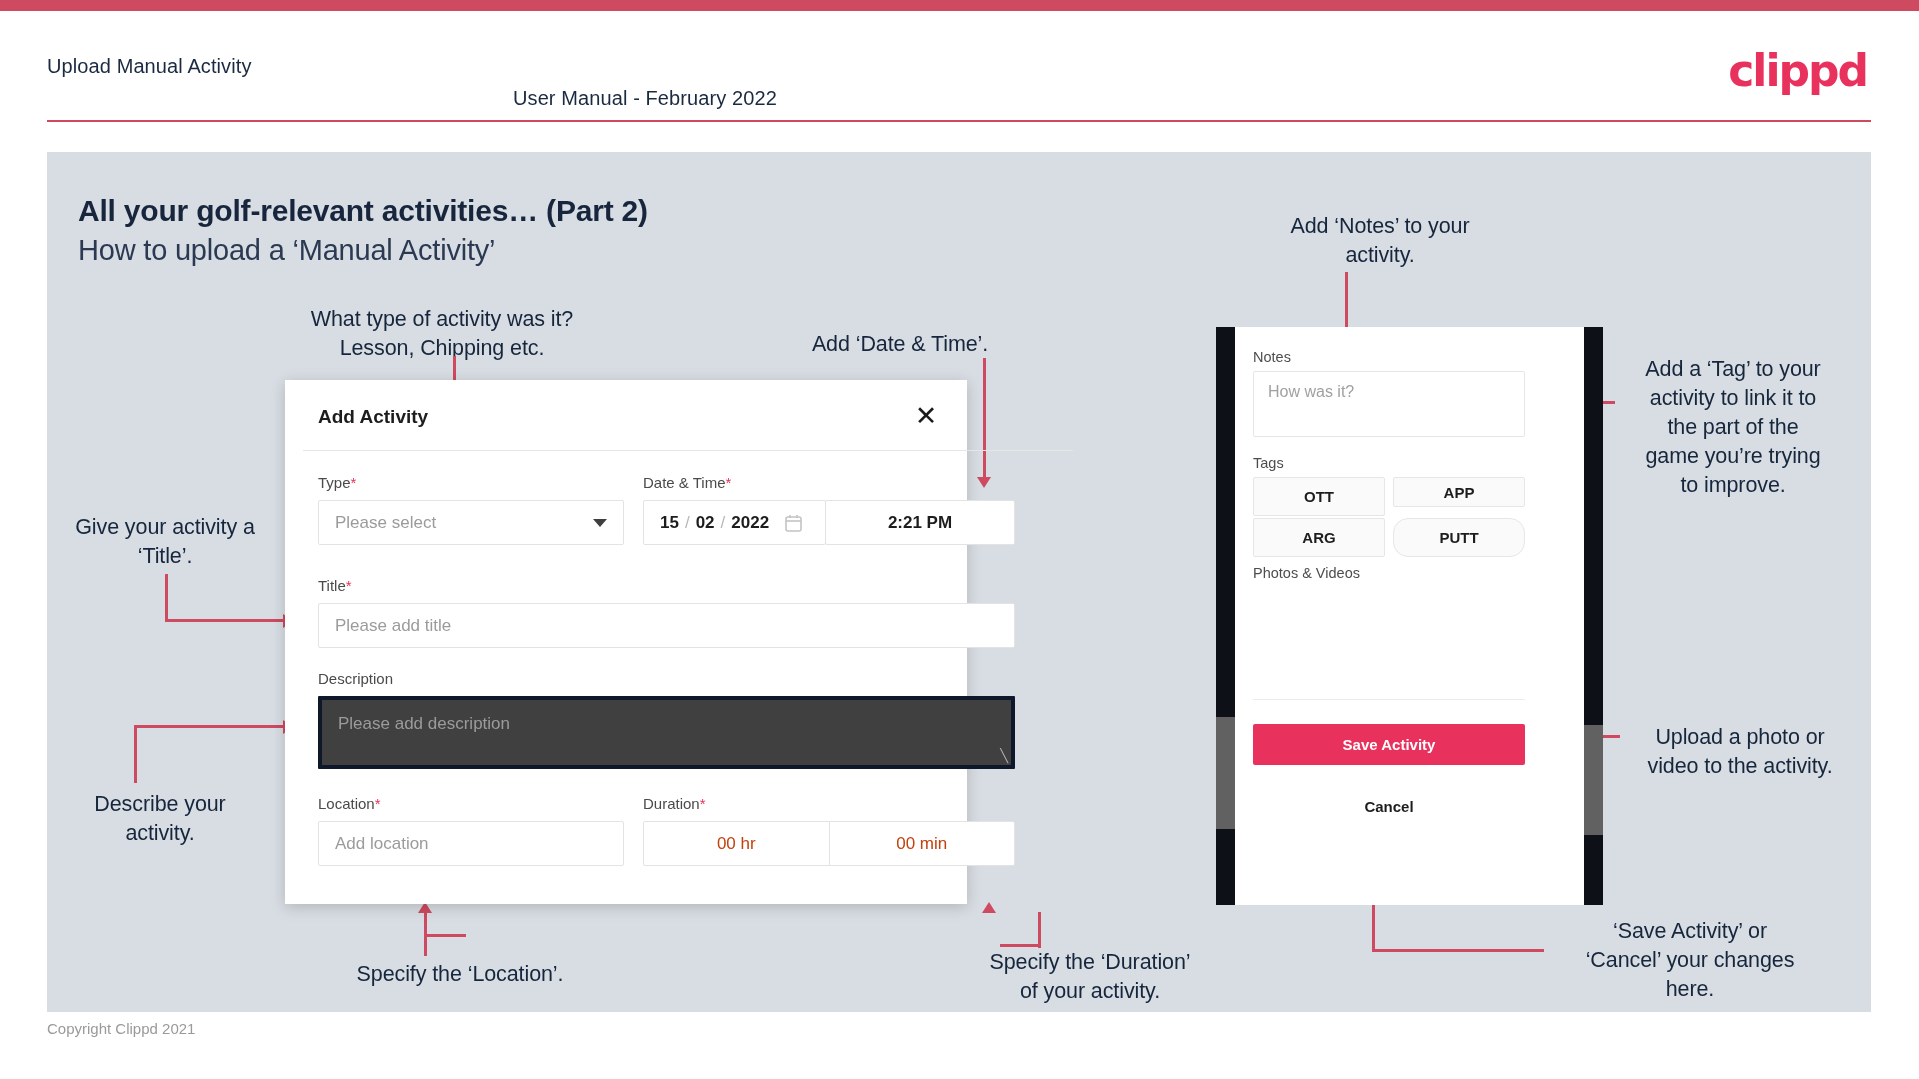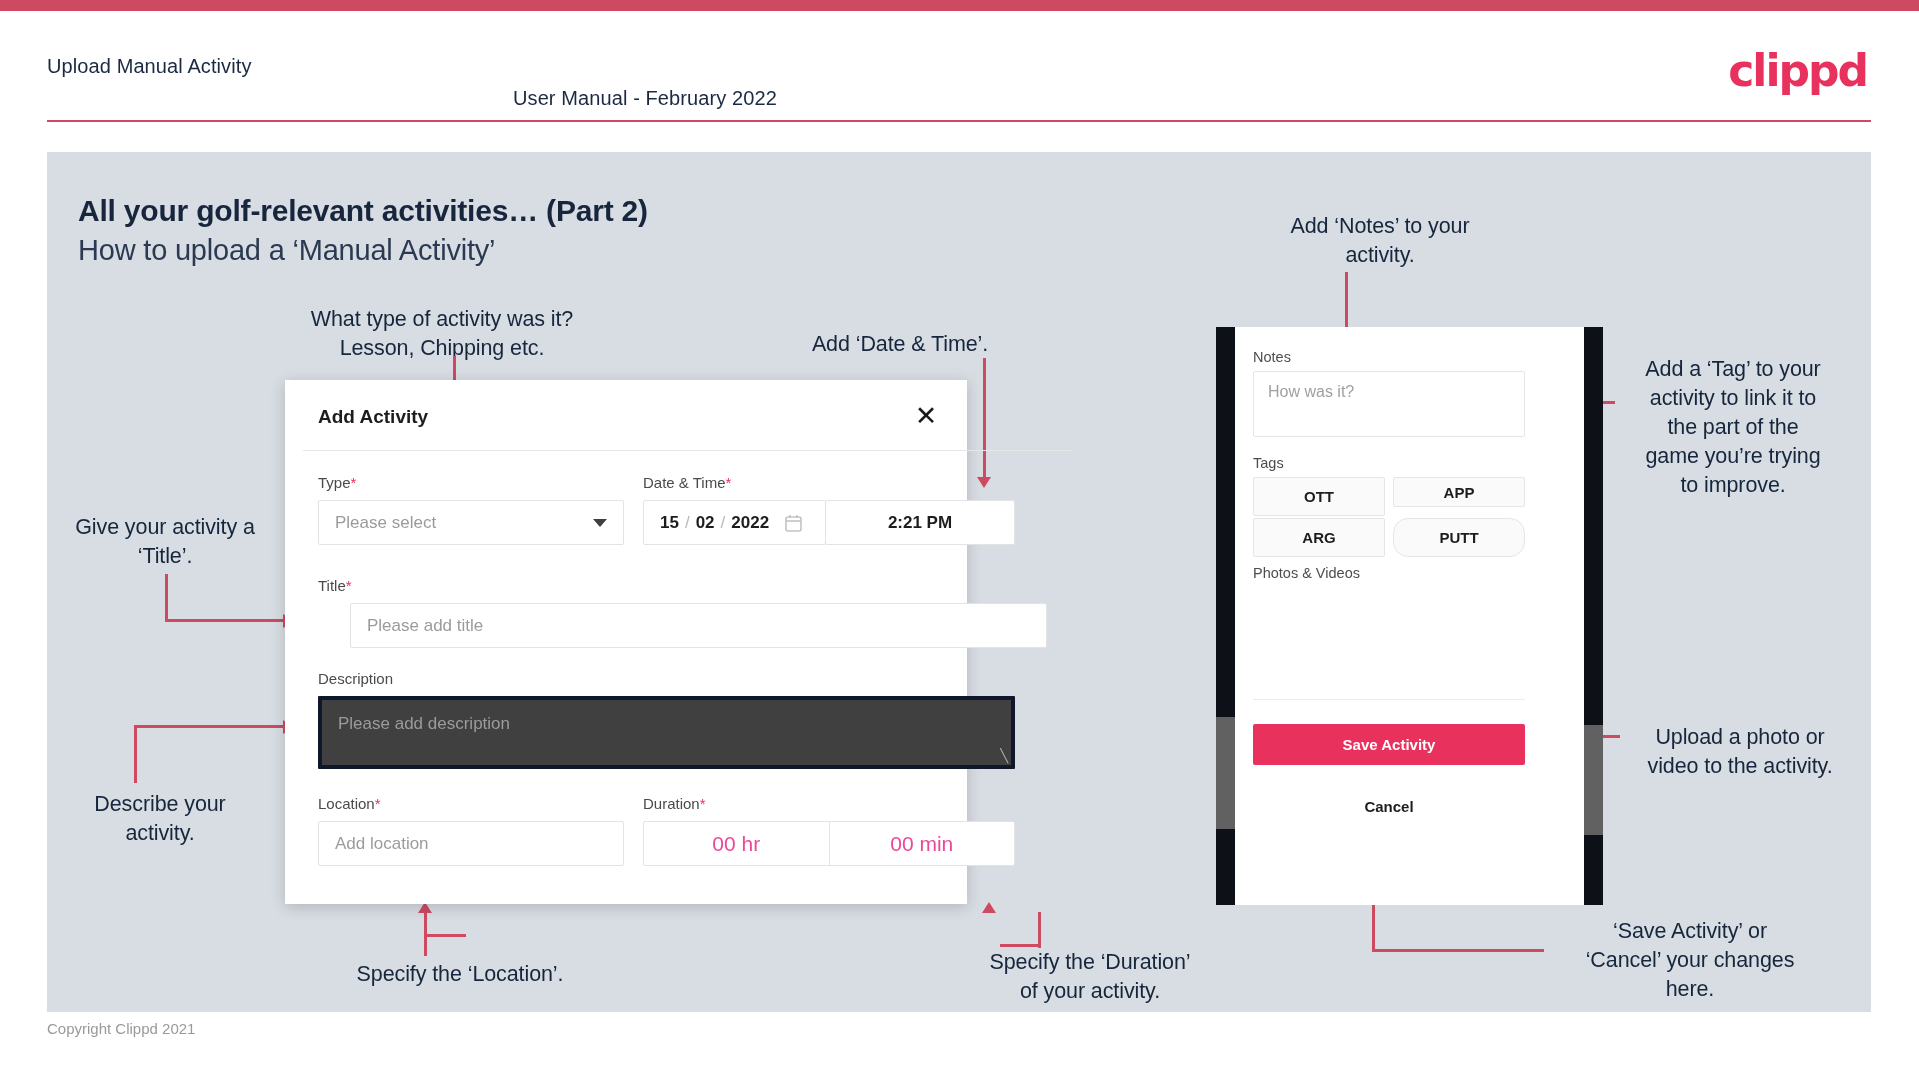--- a/index.html
+++ b/index.html
@@ -135,21 +135,21 @@
     font-size: 17px; color: #9b9b9b; padding: 14px 0 0 16px; border-radius: 1px;
   }
   .ta-grip {
     position: absolute; right: 3px; bottom: 2px; font-size: 13px; color: #b0b0b0;
     transform: rotate(0deg);
   }
 
   .durbox { position: absolute; border: 1px solid #e3e3e3; display: flex; border-radius: 2px; background:#fff; }
   .durhalf {
     flex: 1; display: flex; align-items: center; justify-content: center;
-    font-size: 21px; color: #ec4899;
+    font-size: 17px; color: #c2410c;
   }
   .durhalf + .durhalf { border-left: 1px solid #e3e3e3; }
 
   
   .phone { position: absolute; left: 1216px; top: 327px; width: 387px; height: 578px; }
   .phone-frame-l, .phone-frame-r {
     position: absolute; top: 0; width: 19px; height: 578px; background: #0d1117;
   }
   .phone-frame-l { left: 0; }
   .phone-frame-r { right: 0; }
@@ -305,21 +305,21 @@
           <line x1="5" y1="1" x2="5" y2="4" stroke="#c4c4c4" stroke-width="1.6"></line>
           <line x1="12" y1="1" x2="12" y2="4" stroke="#c4c4c4" stroke-width="1.6"></line>
         </svg>
       </span>
     </div>
     <div class="timebox" style="left:540px; top:120px; width:190px; height:45px;">2:21 PM</div>
 
     <div class="field-label" style="left:33px; top:197px;">
       <span>Title</span><span class="req">*</span>
     </div>
-    <div class="inp" style="left:33px; top:223px; width:697px; height:45px;margin-left:32px;">Please add title</div>
+    <div class="inp" style="left:33px; top:223px; width:697px; height:45px;">Please add title</div>
 
     <div class="field-label" style="left:33px; top:290px;">Description</div>
     <div class="ta" style="left:33px; top:316px; width:697px; height:73px;">
       <span>Please add description</span>
       <span class="ta-grip">╲</span>
     </div>
 
     <div class="field-label" style="left:33px; top:415px;">
       <span>Location</span><span class="req">*</span>
     </div>

